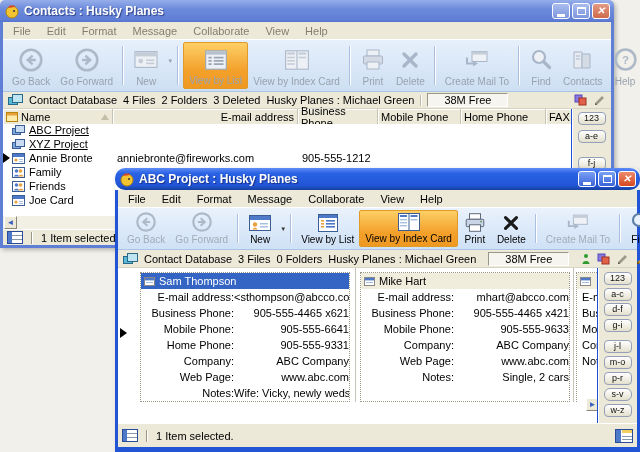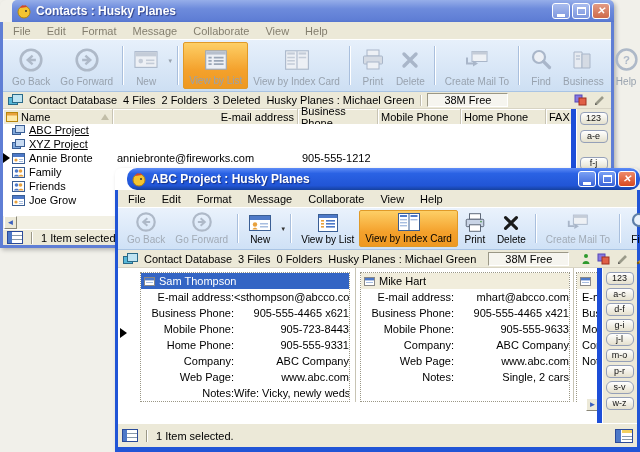--- a/index.html
+++ b/index.html
@@ -1,21 +1,21 @@
 <!DOCTYPE html>
 <html><head>
 <meta charset="utf-8">
 <style>
   * { box-sizing:border-box; margin:0; padding:0; }
   html,body { background:#888; }
   #screen {
     position:relative; width:640px; height:452px; overflow:hidden;
     background:#F1F0EA; font-family:"Liberation Sans", sans-serif; font-size:11px; color:#000;
   }
-  .win { position:absolute; border-radius:6px 6px 0 0; box-shadow:2px 2px 4px rgba(0,0,0,.25);padding-left:12px; }
+  .win { position:absolute; border-radius:6px 6px 0 0; box-shadow:2px 2px 4px rgba(0,0,0,.25); }
   .tb { height:22px; border-radius:5px 5px 0 0; display:flex; align-items:center; gap:4px; padding:0 4px; }
   #bgw { left:0; top:0; width:614px; height:248px; z-index:1; }
   #fgw { left:115px; top:168px; width:525px; height:284px; z-index:2; }
   #bgw .tb { background:linear-gradient(180deg,#96AEE9,#6D8BDC 40%,#5F7ED5 90%,#5575CE); }
   #fgw .tb { background:linear-gradient(180deg,#5E8CF6,#2A62E4 25%,#2155D6 80%,#16419F);border-radius:10px; }
   .tb-title { flex:1; font-size:12px; font-weight:bold; color:#fff; text-shadow:1px 1px 1px rgba(10,20,80,.6); white-space:nowrap; overflow:hidden; }
   .tb-btns { display:flex; gap:2px; }
   .wbtn { width:18px; height:16px; border:1px solid #fff; border-radius:3px; display:flex; align-items:center; justify-content:center; color:#fff; }
   #bgw .wbtn.mm { background:linear-gradient(#A9BCEE,#7E97DE); }
   #bgw .wbtn.cl { background:linear-gradient(#E29A84,#CE6A4A); }
@@ -61,21 +61,21 @@
   .hcell { position:absolute; top:0; height:15px; border-right:1px solid #C8C4B4; box-shadow:inset 1px 1px 0 #fff; padding:1px 3px; display:flex; align-items:center; gap:3px; }
   .sort-asc { width:0; height:0; border-left:4px solid transparent; border-right:4px solid transparent; border-bottom:6px solid #C2BEA8; margin-left:auto; }
   .list { position:absolute; left:0; top:102px; width:568px; height:91px; background:#fff; }
   .lrow { position:absolute; left:0; width:100%; height:14px; }
   .licon { position:absolute; left:9px; top:1px; }
   .lname { position:absolute; left:26px; top:0; }
   .lemail { position:absolute; left:114px; top:0; }
   .lbiz { position:absolute; left:299px; top:0; }
   .u { text-decoration:underline; }
   .pointer { position:absolute; width:0; height:0; border:5px solid transparent; border-left:7px solid #000; }
-  .tabcol { position:absolute; right:0; width:40px; background:#ECE9D8; border-left:5px solid #1d4ed8; box-shadow:inset 1px 0 0 #fff; }
+  .tabcol { position:absolute; right:0; width:40px; background:#ECE9D8; border-left:1px solid #1d4ed8; box-shadow:inset 1px 0 0 #fff; }
   #bgw .tabcol { top:87px; height:106px; }
   #fgw .tabcol { top:78px; height:155px; }
   .atab { width:28px; height:13px; margin:0 auto; border:1px solid #95A0B8; border-radius:4px; background:linear-gradient(#FFFFFF,#E4E0CD); font-size:9px; line-height:11px; text-align:center; color:#111; }
   .hscroll { position:absolute; left:0; top:193px; width:568px; height:14px; background:#F2F0E4; border-top:1px solid #fff; }
   .sbtn { position:absolute; width:13px; height:13px; background:#ECE9D8; border:1px solid; border-color:#FFF #8A8778 #8A8778 #FFF; color:#3A5FBF; font-size:8px; line-height:11px; text-align:center; }
   .statusbar { position:absolute; left:0; right:0; bottom:0; background:#ECE9D8; border-top:1px solid #fff; display:flex; align-items:center; padding:0 4px; gap:8px; }
   #bgw .statusbar { height:16px; }
   #fgw .statusbar { height:24px; }
   .st-sep { width:2px; height:12px; border-left:1px solid #9A9786; border-right:1px solid #fff; }
 
@@ -238,21 +238,21 @@
         </div>
         <div class="tbtn">
           <span class="ticon">
               <svg width="26" height="22">
                 <path d="M4 3 h8 v16 h-8 z" fill="#E7EBF1" stroke="#A9B6C9"></path>
                 <path d="M12 5 h8 v14 h-8 z" fill="#D5DBE4" stroke="#A9B6C9"></path>
                 <line x1="6" y1="7" x2="10" y2="7" stroke="#A9B6C9"></line>
                 <line x1="6" y1="10" x2="10" y2="10" stroke="#A9B6C9"></line>
               </svg>
             </span>
-          <span class="tlabel">Business</span>
+          <span class="tlabel">Contacts</span>
         </div>
         <div class="tbtn">
           <span class="ticon">
               <svg width="25" height="25" viewBox="0 0 24 24">
                 <circle cx="12" cy="12" r="9.5" fill="none" stroke="#AEB9C8" stroke-width="2.4"></circle>
                 <text x="12" y="16" text-anchor="middle" font-size="11" font-weight="bold" fill="#AEB9C8">?</text>
               </svg>
             </span>
           <span class="tlabel">Help</span>
         </div>
@@ -363,21 +363,21 @@
           <span class="lname">Friends</span>
         </div>
         <div class="lrow" style="top:70px;">
           <span class="licon"><svg width="13" height="11">
                 <rect x="0.5" y="0.5" width="12" height="10" fill="#FFF" stroke="#3A5E94"></rect>
                 <rect x="1" y="1" width="11" height="3" fill="#4D79C8"></rect>
                 <circle cx="4" cy="7" r="1.6" fill="#E8A13C"></circle>
                 <rect x="7" y="6" width="4" height="1" fill="#A8BEE0"></rect>
                 <rect x="7" y="8" width="4" height="1" fill="#A8BEE0"></rect>
               </svg></span>
-          <span class="lname">Joe Grow</span>
+          <span class="lname">Joe Card</span>
         </div>
         <span class="pointer" style="left:0;top:29px;"></span>
       </div>
 
       <div class="tabcol">
         <div class="atab" style="margin-top:3px;">123</div>
         <div class="atab" style="margin-top:5px;">a-e</div>
         <div class="atab" style="margin-top:14px;">f-j</div>
       </div>
 
@@ -603,21 +603,21 @@
           <div class="crow">
               <span class="clabel">E-mail address:</span>
               <span class="cvalue">&lt;sthompson@abcco.com&gt;</span>
             </div>
           <div class="crow">
               <span class="clabel">Business Phone:</span>
               <span class="cvalue">905-555-4465 x621</span>
             </div>
           <div class="crow">
               <span class="clabel">Mobile Phone:</span>
-              <span class="cvalue">905-723-8443</span>
+              <span class="cvalue">905-555-6641</span>
             </div>
           <div class="crow">
               <span class="clabel">Home Phone:</span>
               <span class="cvalue">905-555-9331</span>
             </div>
           <div class="crow">
               <span class="clabel">Company:</span>
               <span class="cvalue">ABC Company</span>
             </div>
           <div class="crow">
@@ -699,21 +699,21 @@
         </div>
 
         <span class="sbtn" style="left:468px;top:130px;">►</span>
       </div>
 
       <div class="tabcol">
         <div class="atab" style="margin-top:4px;">123</div>
         <div class="atab" style="margin-top:3px;">a-c</div>
         <div class="atab" style="margin-top:2px;">d-f</div>
         <div class="atab" style="margin-top:3px;">g-i</div>
-        <div class="atab" style="margin-top:1px;border-radius:6px;">j-l</div>
+        <div class="atab" style="margin-top:8px;">j-l</div>
         <div class="atab" style="margin-top:3px;">m-o</div>
         <div class="atab" style="margin-top:3px;">p-r</div>
         <div class="atab" style="margin-top:3px;border-radius:6px;">s-v</div>
         <div class="atab" style="margin-top:3px;">w-z</div>
       </div>
 
       <div class="statusbar">
         <span class="mini">
             <svg width="16" height="13">
               <rect x="0.5" y="0.5" width="15" height="12" fill="#FFF" stroke="#2A4A9A"></rect>

